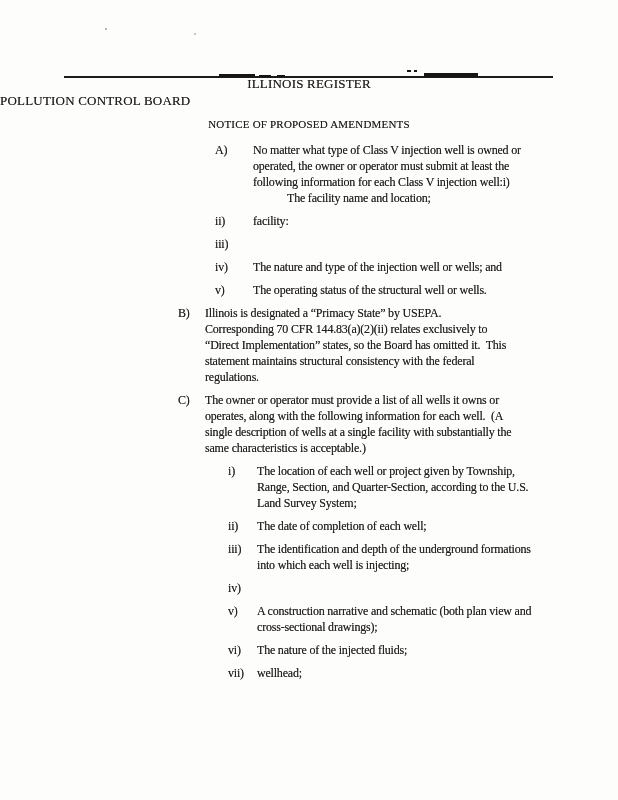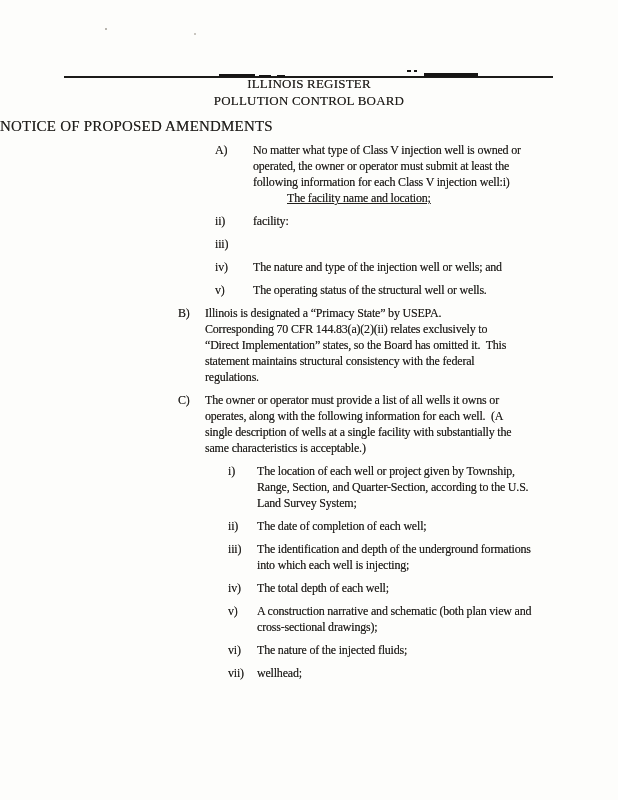--- a/index.html
+++ b/index.html
@@ -20,25 +20,25 @@
   .hdr-title {
     position: absolute; top: 61px; left: 0; width: 618px;
     text-align: center; font-size: 13px; letter-spacing: 0.2px; margin-top: 15px;
   }
   .hdr-rule {
     position: absolute; top: 76px; left: 64px; width: 489px; height: 2px;
     background: #1c1b19;
   }
   .hdr-board {
     position: absolute; top: 93px; left: 0; width: 618px;
-    text-align: center; font-size: 13px; letter-spacing: 0.2px; font-family: Liberation Serif, serif;
+    text-align: left; font-size: 13px; letter-spacing: 0.2px; font-family: Liberation Serif, serif;
   }
   .hdr-notice {
     position: absolute; top: 118px; left: 0; width: 618px;
-    font-size: 15px; letter-spacing: 0.2px;
+    text-align: center; font-size: 11px; letter-spacing: 0.2px;
   }
   
   .art { position: absolute; background: #161514; }
   .art-a { left: 219px; top: 74px; width: 36px; height: 3px; }
   .art-b { left: 259px; top: 75px; width: 12px; height: 2px; }
   .art-c { left: 277px; top: 75px; width: 8px;  height: 2px; }
   .art-d { left: 424px; top: 73px; width: 54px; height: 4px; }
   .art-e { left: 407px; top: 70px; width: 4px;  height: 2px; }
   .art-f { left: 414px; top: 70px; width: 3px;  height: 2px; }
   .speck1 { left: 105px; top: 28px; width: 2px; height: 2px; background: #b9b6b0; }
@@ -48,21 +48,21 @@
     position: absolute; top: 142px; left: 0; width: 618px;
     font-size: 12px; line-height: 16px; letter-spacing: -0.2px;
   }
   .item { display: flex; margin-bottom: 7px; }
   .item .lbl { white-space: pre; flex: none; }
   .item .lines { flex: none; }
   .ln { white-space: pre; }
   .l1  .lbl { margin-left: 178px; width: 27px; }
   .l2a .lbl { margin-left: 215px; width: 38px; }
   .l2b .lbl { margin-left: 228px; width: 29px; }
-  .hang { padding-left: 34px; text-decoration: underline; }
+  .hang { padding-left: 34px; }
 </style>
 </head>
 <body>
 
 <div class="page">
 
   <div class="hdr-title">ILLINOIS REGISTER</div>
   <div class="hdr-rule"></div>
   <div class="art art-a"></div>
   <div class="art art-b"></div>
@@ -152,23 +152,20 @@
     <div class="item l2b">
       <span class="lbl">iii)</span>
       <div class="lines">
         <div class="ln">The identification and depth of the underground formations</div>
         <div class="ln">into which each well is injecting;</div>
       </div>
     </div>
 
     <div class="item l2b">
       <span class="lbl">iv)</span>
-      <div class="lines">
-        <div class="ln">The total depth of each well;</div>
-      </div>
     </div>
 
     <div class="item l2b">
       <span class="lbl">v)</span>
       <div class="lines">
         <div class="ln">A construction narrative and schematic (both plan view and</div>
         <div class="ln">cross-sectional drawings);</div>
       </div>
     </div>
 

